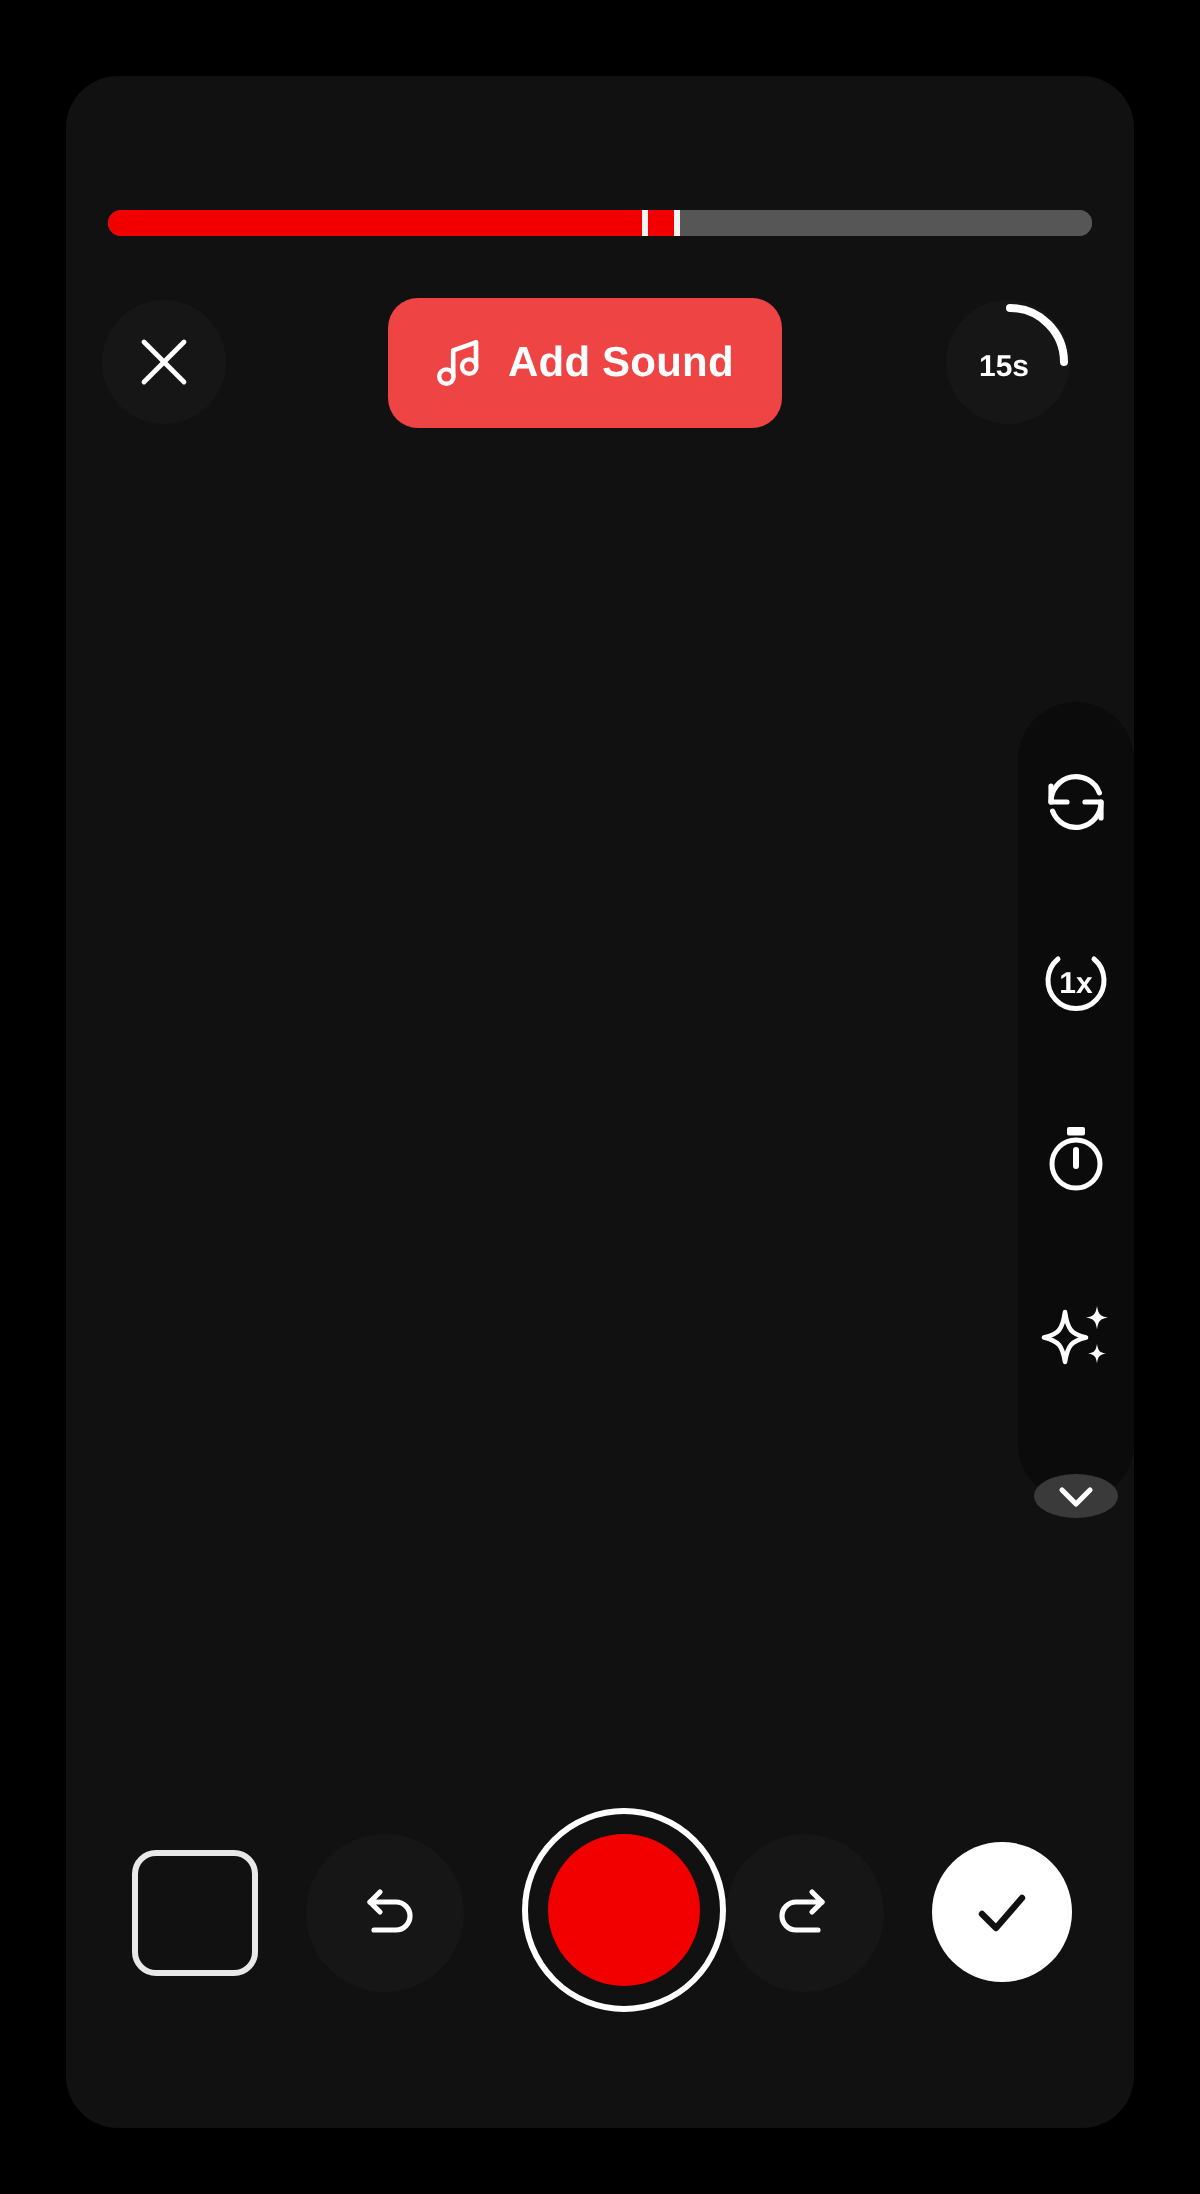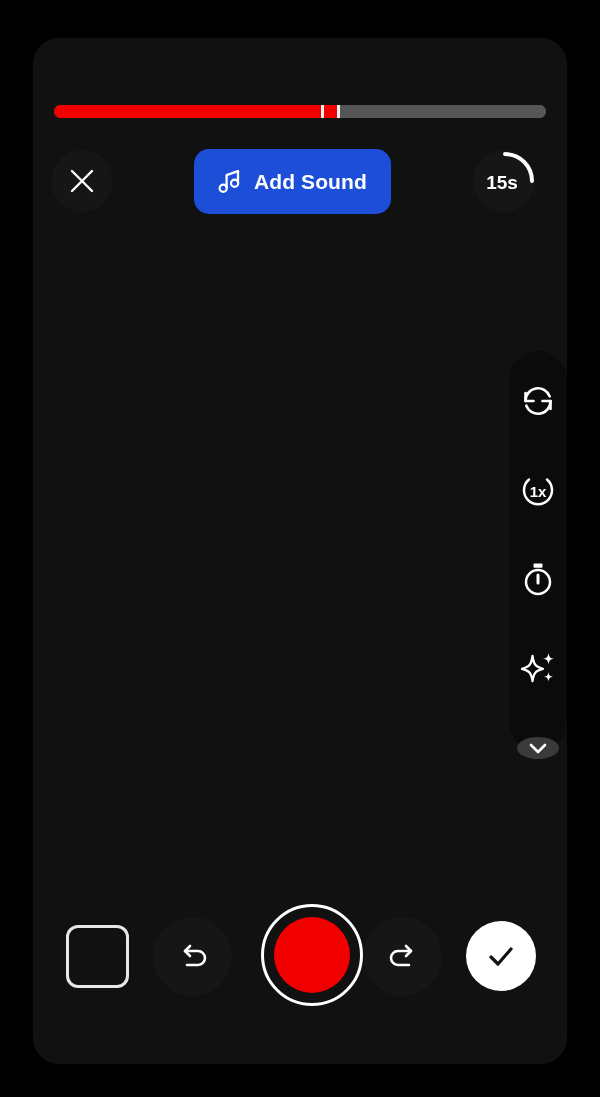--- a/index.html
+++ b/index.html
@@ -41,37 +41,37 @@
   }
   #close-button{
     position:absolute; left:18px; top:4px;
     width:62px; height:62px; border-radius:50%;
     background:#161616;
     display:flex; align-items:center; justify-content:center;
   }
   #add-sound-button{
     position:absolute; left:161px; top:3px;
     height:65px; min-width:187px;
-    background:#1d4ed8;
+    background:#ef4444;
     border-radius:15px;
     display:flex; align-items:center; justify-content:center;
     gap:13px; padding:0 24px;
   }
   #add-sound-label{
     color:#ffffff; font-size:21px; font-weight:bold;
     letter-spacing:.1px; white-space:nowrap;
   }
   #timer-badge{
     position:absolute; left:440px; top:4px;
     width:62px; height:62px; border-radius:50%;
     background:#161616;
     display:flex; align-items:center; justify-content:center;
   }
   #timer-badge-label{
-    color:#ffffff; font-size:19px; font-weight:bold;
+    color:#ffffff; font-size:15px; font-weight:bold;
     position:relative; top:2px; left:-2px;
   }
   #timer-arc{
     position:absolute; left:-2px; top:-3px;
     width:68px; height:68px; pointer-events:none;
   }
 
   
   #camera-viewport{
     position:absolute;

